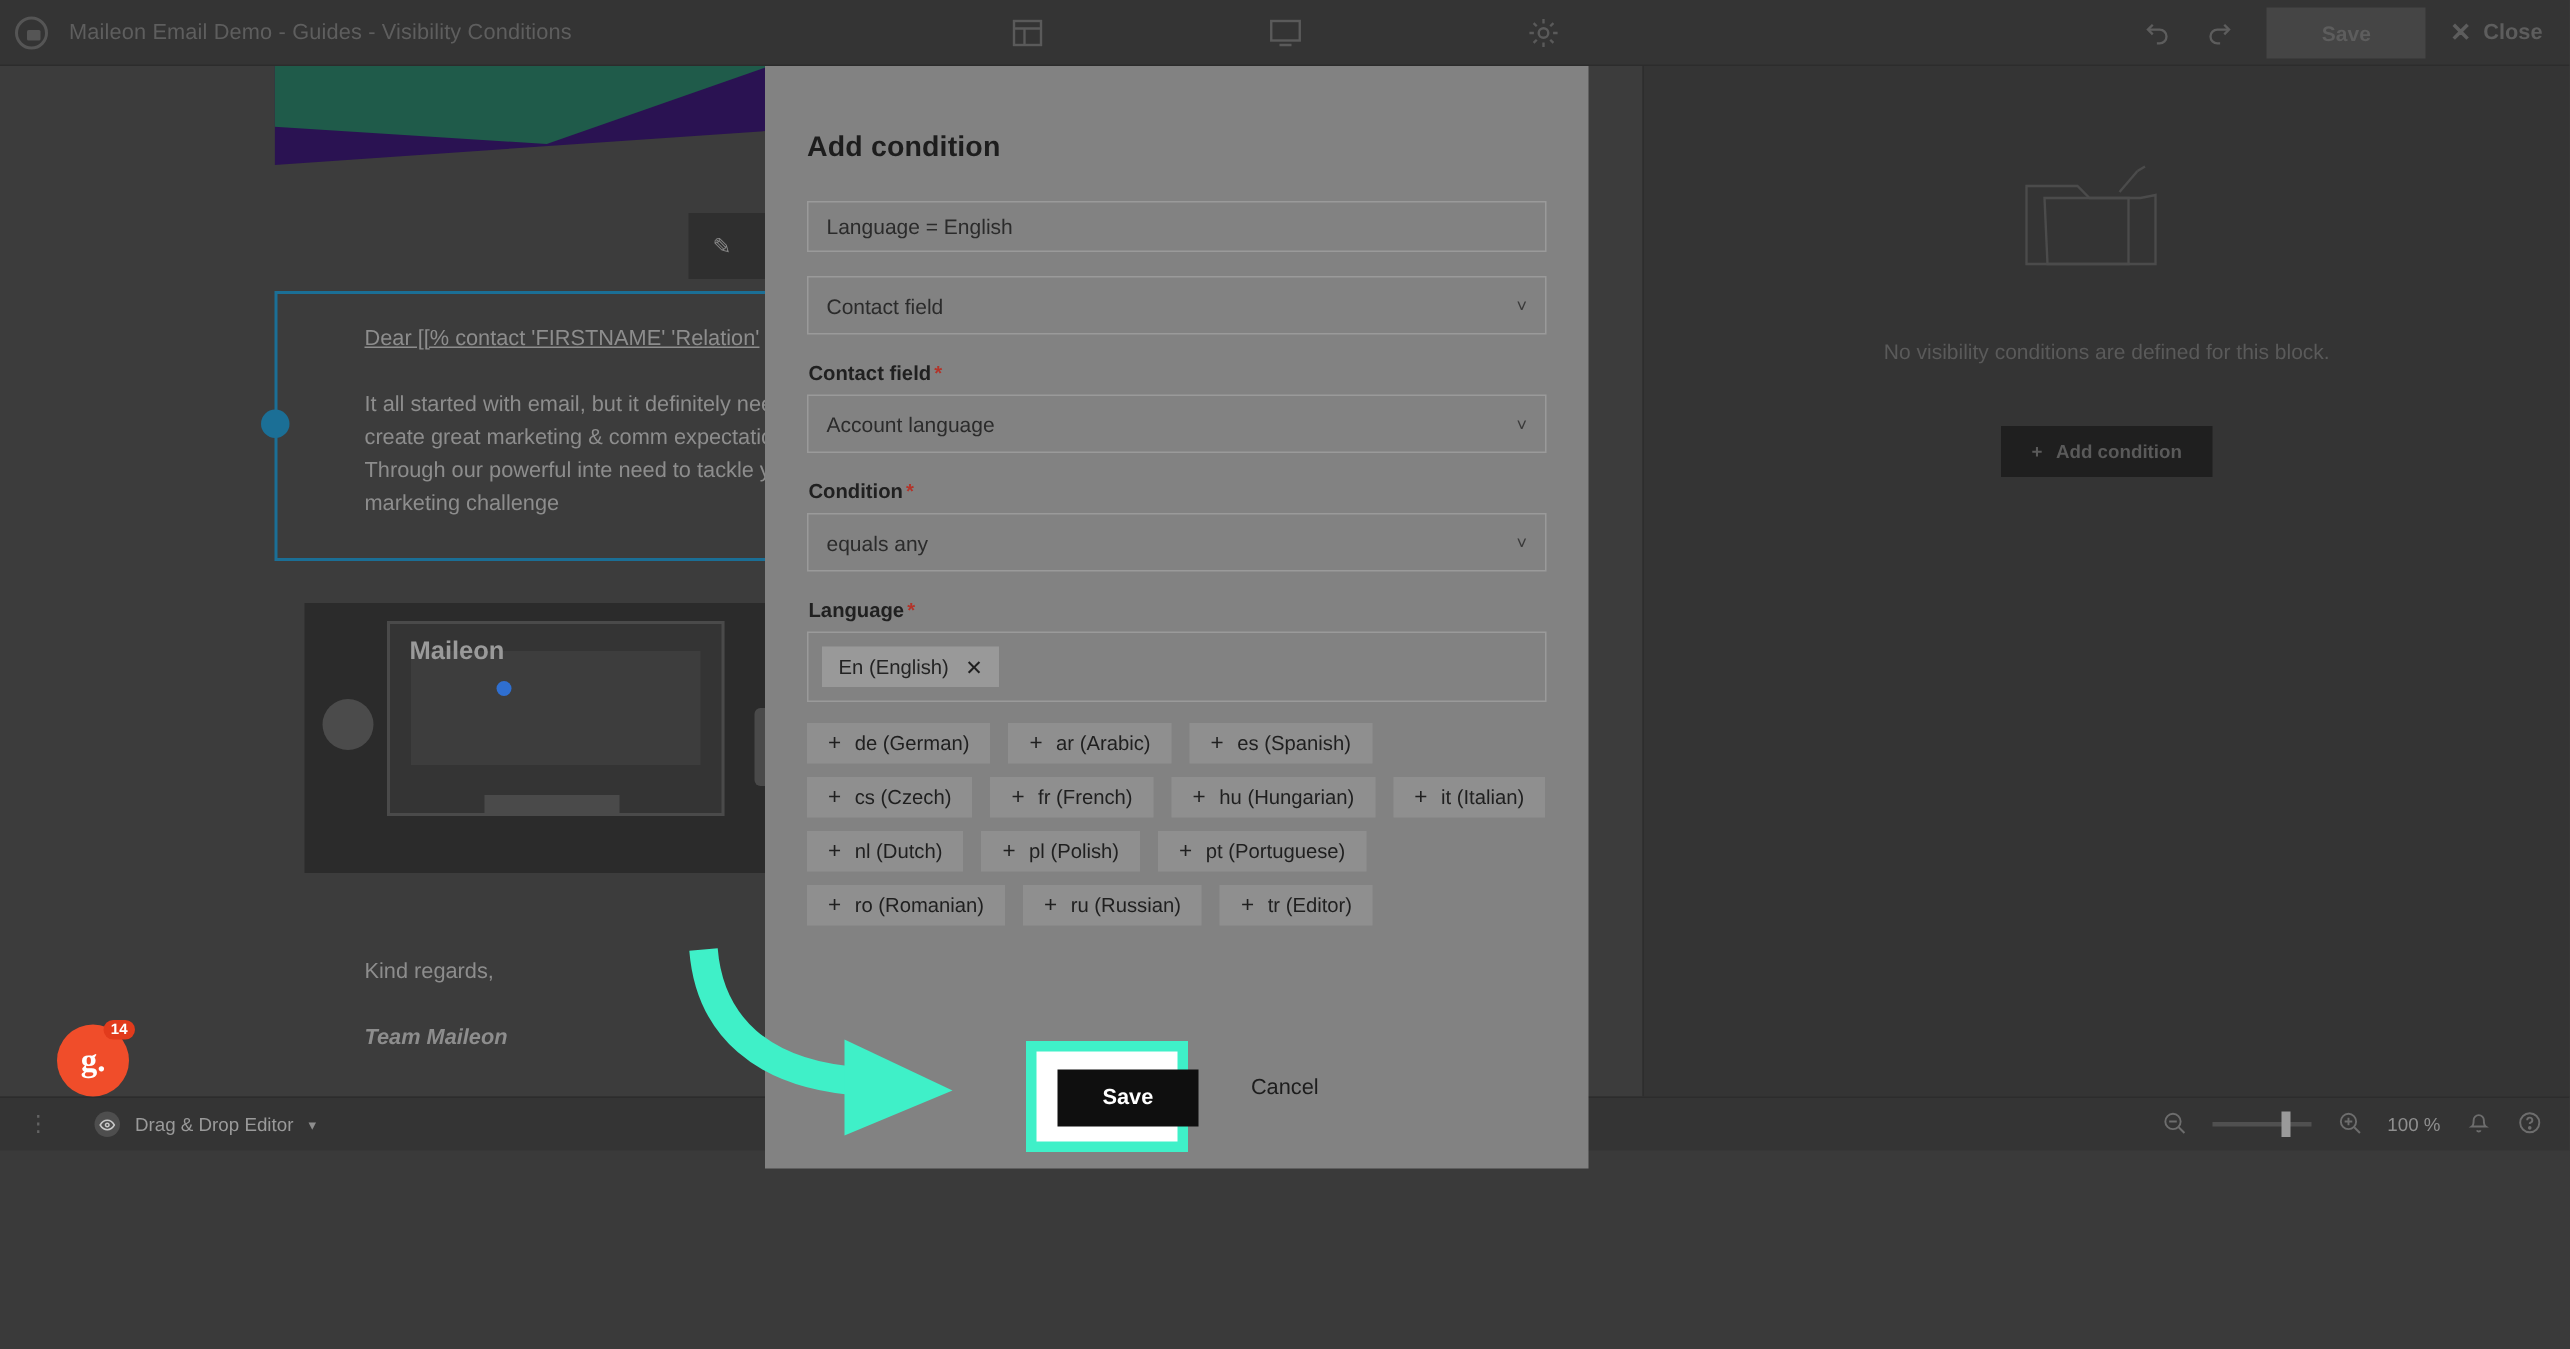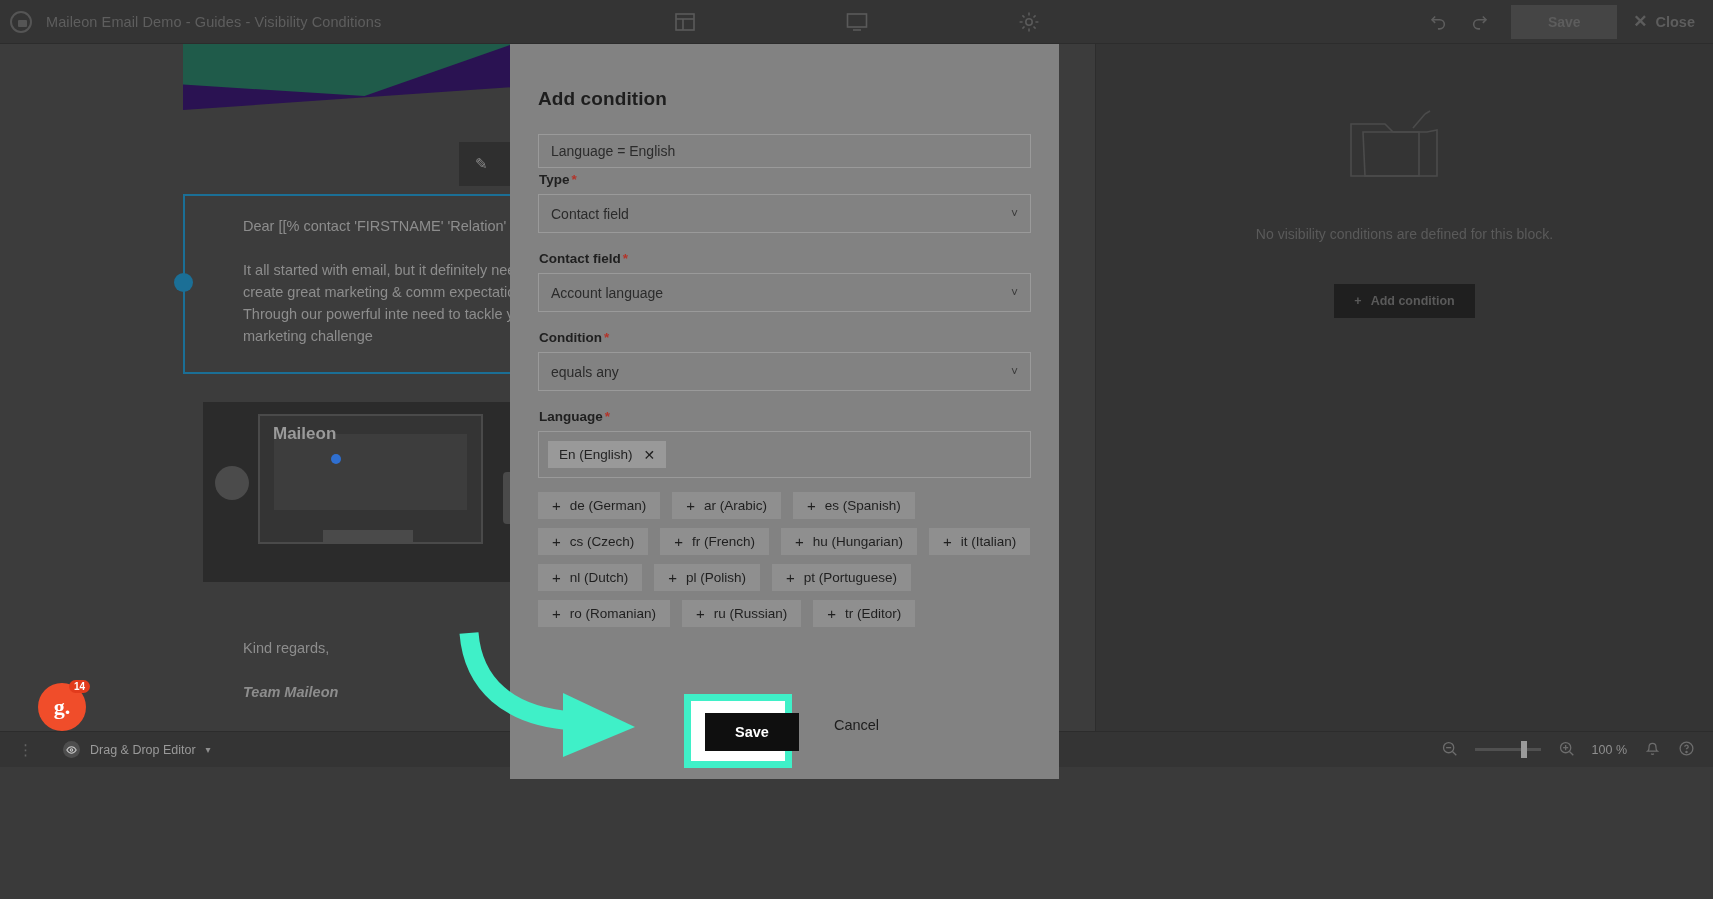--- a/index.html
+++ b/index.html
@@ -69,21 +69,21 @@
   .edit-chip .dots { color:#6e6e6e; font-size:13px; letter-spacing:2px;}
   .text-block {
     position:absolute; left:183px; top:150px; width:560px; height:180px;
     border:2px solid #1b6f96; background:#3c3c3c;
   }
   .handle-dot {
     position:absolute; left:174px; top:229px; width:19px; height:19px;
     border-radius:50%; background:#1b6f96;
   }
   .tx { position:absolute; color:#8d8d8d; font-size:14.5px; line-height:22px; }
-  .tx.t1 { left:243px; top:171px; font-weight:400; }
+  .tx.t1 { left:243px; top:171px; font-weight:400;text-decoration:underline; }
   .tx.t2 { left:243px; top:215px; width:300px; }
   .tx.kind { left:243px; top:593px; }
   .tx.team { left:243px; top:637px; font-weight:700; font-style:italic;}
   .img-card {
     position:absolute; left:203px; top:358px; width:430px; height:180px;
     background:#2b2b2b; overflow:hidden;
   }
   .img-card .scr {
     position:absolute; left:55px; top:12px; width:225px; height:130px;
     background:#343434; border:2px solid #4a4a4a;
@@ -154,21 +154,21 @@
   
   .modal {
     position:absolute; left:510px; top:44px; width:549px; height:735px;
     background:#828282; padding: 44px 28px 0 28px; overflow:hidden;
   }
   .modal h2 { font-size:19px; color:#1d1d1d; font-weight:700; margin-bottom:24px; letter-spacing:.1px;}
   .field-label { font-size:13.5px; color:#202020; font-weight:700; margin:0 0 7px 1px;}
   .req { color:#b3342a; font-weight:700; margin-left:2px;}
   .textbox {
     height:34px; border:1px solid #9a9a9a; display:flex; align-items:center;
-    padding:12px 12px; font-size:14px; color:#2b2b2b; margin-bottom:4px; background:transparent;
+    padding:12px 12px; font-size:14px; color:#2b2b2b; margin-bottom:16px; background:transparent;
   }
   .select {
     height:39px; border:1px solid #9a9a9a; display:flex; align-items:center; justify-content:space-between;
     padding:0 12px; font-size:14px; color:#2b2b2b; margin-bottom:18px; background:transparent;
   }
   .select .chev { font-size:12px; color:#3a3a3a; }
   .chipbox {
     min-height:47px; border:1px solid #9a9a9a; display:flex; align-items:center;
     padding:0 9px; margin-bottom:14px;
   }
@@ -369,23 +369,20 @@
       <span>g.</span>
       <span class="cnt">14</span>
     </div>
   </div>
 
   <div class="modal">
     <h2>Add condition</h2>
 
     <div class="textbox">Language = English</div>
 
-    <div class="field-label">
-      <span>Type</span><span class="req">*</span>
-    </div>
     <div class="select">
       <span>Contact field</span>
       <span class="chev">˅</span>
     </div>
 
     <div class="field-label">
       <span>Contact field</span><span class="req">*</span>
     </div>
     <div class="select">
       <span>Account language</span>

